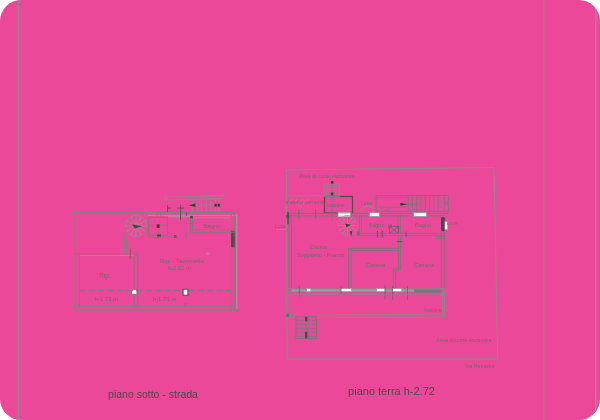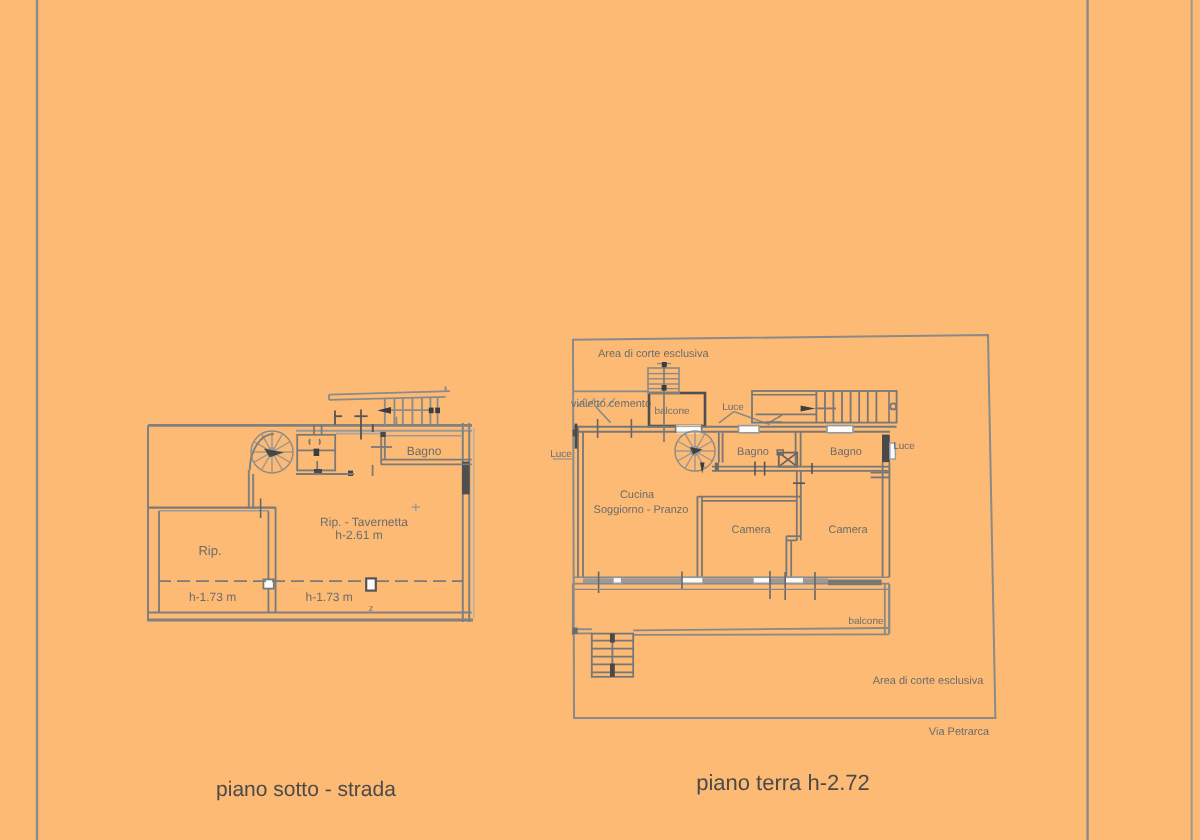--- a/index.html
+++ b/index.html
@@ -1,17 +1,17 @@
 <!DOCTYPE html>
 <html><head>
 <meta charset="utf-8">
 <style>
   html,body{margin:0;padding:0;background:#ffffff;}
-  .page{position:relative;width:600px;height:420px;background:#fdba74;overflow:hidden;
-        font-family:"Liberation Sans", sans-serif;}
+  .page{position:relative;width:600px;height:420px;background:#ec4899;overflow:hidden;
+        font-family:"Liberation Sans", sans-serif;border-radius:21px;}
   svg{position:absolute;left:0;top:0;}
   .cap{fill:#4a4a4a;font-family:"Liberation Sans", sans-serif;}
   .sm{fill:#6c6c6c;font-family:"Liberation Sans", sans-serif;}
 </style>
 </head>
 <body>
 <div class="page">
 <svg width="600" height="420" viewBox="0 0 600 420">
   <defs>
     <filter id="soft" x="-5%" y="-5%" width="110%" height="110%">

